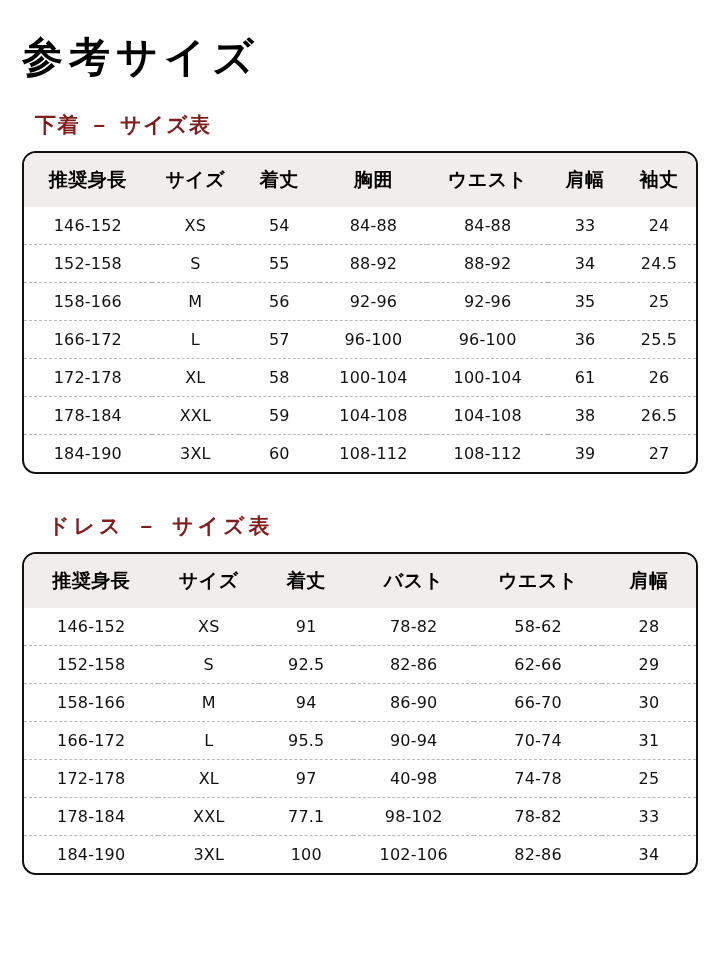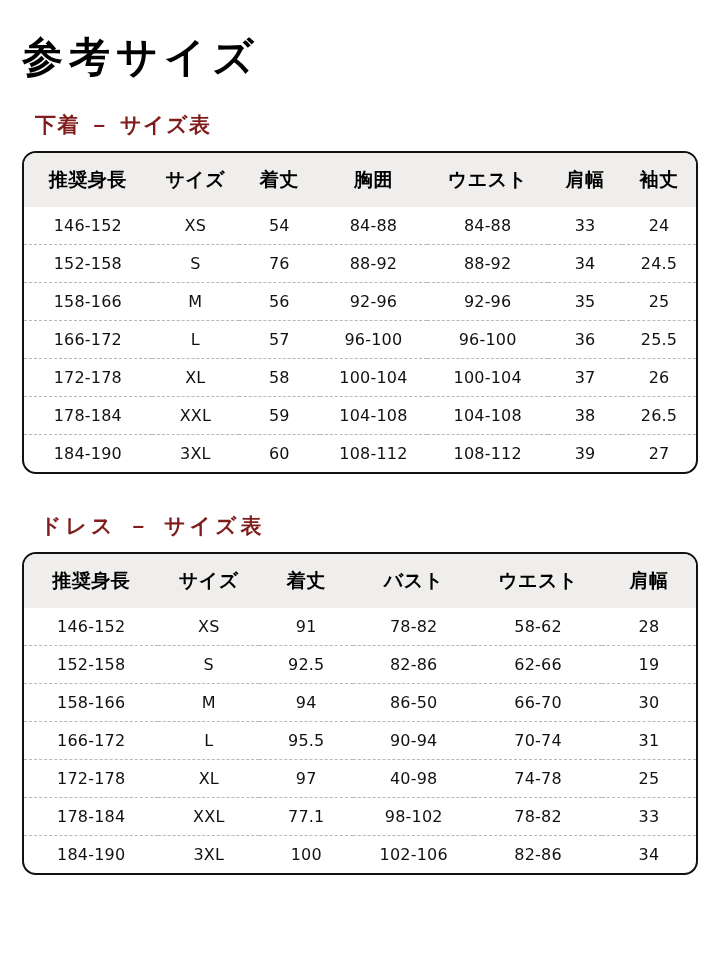--- a/index.html
+++ b/index.html
@@ -33,21 +33,21 @@
   }
   .section-title {
     font-size: 21px;
     font-weight: bold;
     letter-spacing: 1.5px;
     margin: 0 0 12px 13px;
     color: #7f1d1d;
   }
   .section-title.spaced {
     letter-spacing: 4px;
-    margin-left: 18px;
+    margin-left: 26px;
   }
   .table-card {
     border: 2px solid #111;
     border-radius: 14px;
     overflow: hidden;
     background: #fff;
   }
   table.size-table {
     width: 100%;
     border-collapse: collapse;
@@ -129,21 +129,21 @@
             <td>XS</td>
             <td>54</td>
             <td>84-88</td>
             <td>84-88</td>
             <td>33</td>
             <td>24</td>
           </tr>
           <tr>
             <td>152-158</td>
             <td>S</td>
-            <td>76</td>
+            <td>55</td>
             <td>88-92</td>
             <td>88-92</td>
             <td>34</td>
             <td>24.5</td>
           </tr>
           <tr>
             <td>158-166</td>
             <td>M</td>
             <td>56</td>
             <td>92-96</td>
@@ -159,21 +159,21 @@
             <td>96-100</td>
             <td>36</td>
             <td>25.5</td>
           </tr>
           <tr>
             <td>172-178</td>
             <td>XL</td>
             <td>58</td>
             <td>100-104</td>
             <td>100-104</td>
-            <td>37</td>
+            <td>61</td>
             <td>26</td>
           </tr>
           <tr>
             <td>178-184</td>
             <td>XXL</td>
             <td>59</td>
             <td>104-108</td>
             <td>104-108</td>
             <td>38</td>
             <td>26.5</td>
@@ -224,27 +224,27 @@
             <td>78-82</td>
             <td>58-62</td>
             <td>28</td>
           </tr>
           <tr>
             <td>152-158</td>
             <td>S</td>
             <td>92.5</td>
             <td>82-86</td>
             <td>62-66</td>
-            <td>19</td>
+            <td>29</td>
           </tr>
           <tr>
             <td>158-166</td>
             <td>M</td>
             <td>94</td>
-            <td>86-50</td>
+            <td>86-90</td>
             <td>66-70</td>
             <td>30</td>
           </tr>
           <tr>
             <td>166-172</td>
             <td>L</td>
             <td>95.5</td>
             <td>90-94</td>
             <td>70-74</td>
             <td>31</td>

